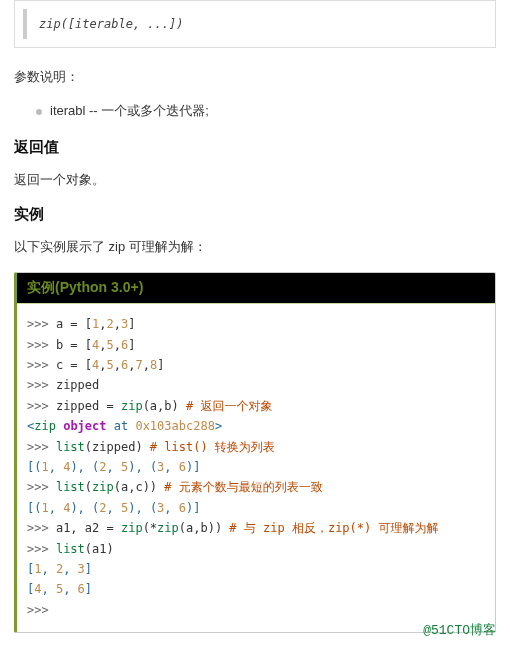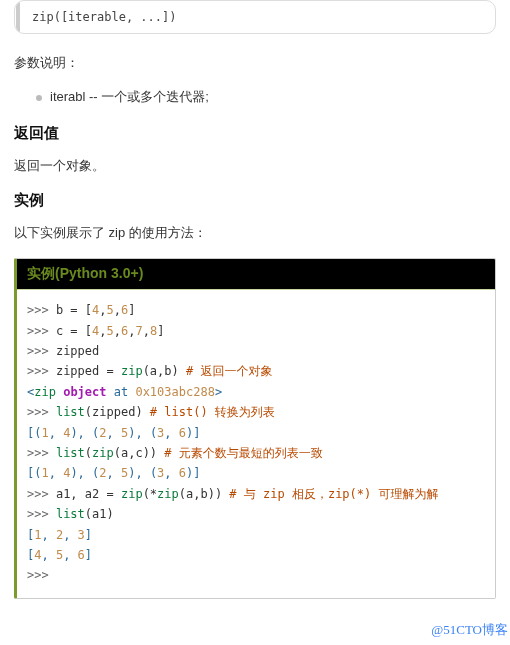--- a/index.html
+++ b/index.html
@@ -8,24 +8,25 @@
     padding: 0;
     font-family: "Helvetica Neue", Helvetica, "PingFang SC", "Hiragino Sans GB", "Microsoft YaHei", Arial, sans-serif;
     font-size: 13px;
     color: #333;
     width: 510px;
     background: #fff;
   }
   .page { padding: 0 14px 10px 14px; }
   .syntax-box {
     border: 1px solid #ddd;
-    border-radius: 10px;
-    padding: 1px;
+    border-radius: 0;
+    padding: 8px;
     margin: 0 0 18px 0;
     overflow: hidden;
+    font-style: italic;
   }
   .syntax-inner {
     border-left: 4px solid #ccc;
     padding: 8px 12px;
     font-family: Consolas, Menlo, Monaco, monospace;
     font-size: 12px;
     color: #444;
   }
   p { margin: 5px 0 14px 0; line-height: 1.7; }
   ul.param { list-style: none; padding: 0; margin: 0 0 18px 22px; }
@@ -69,49 +70,50 @@
     overflow: hidden;
   }
   .tok-prompt { color: #6b6b6b; }
   .tok-num { color: #c08a4a; }
   .tok-call { color: #0a7a3a; }
   .tok-comment { color: #b84a00; }
   .tok-out { color: #2a6a9a; }
   .tok-outvar { color: #a21caf; font-weight: bold; }
   .watermark {
     position: fixed;
-    right: 2px;
+    right: 14px;
     bottom: 6px;
-    color: #3b82f6;
+    color: #15803d;
     font-size: 13px;
-    font-family: Liberation Serif, serif;
+    font-family: Liberation Mono, monospace;
   }
 </style>
 </head>
 <body>
 
 <div class="page">
   <div class="syntax-box">
     <div class="syntax-inner">zip([iterable, ...])</div>
   </div>
 
   <p>参数说明：</p>
   <ul class="param">
     <li>iterabl -- 一个或多个迭代器;</li>
   </ul>
 
   <h2>返回值</h2>
   <p>返回一个对象。</p>
 
   <h2>实例</h2>
-  <p>以下实例展示了 zip 的使用方法：</p>
+  <p>以下实例展示了 zip 可理解为解：</p>
 
   <div class="example-wrap">
     <div class="example-head">实例(Python 3.0+)</div>
     <div class="example-body" id="code-body">
+        <div><span class="tok-prompt">&gt;&gt;&gt; </span><span>a = [</span><span class="tok-num">1</span><span>,</span><span class="tok-num">2</span><span>,</span><span class="tok-num">3</span><span>]</span></div>
         <div><span class="tok-prompt">&gt;&gt;&gt; </span><span>b = [</span><span class="tok-num">4</span><span>,</span><span class="tok-num">5</span><span>,</span><span class="tok-num">6</span><span>]</span></div>
         <div><span class="tok-prompt">&gt;&gt;&gt; </span><span>c = [</span><span class="tok-num">4</span><span>,</span><span class="tok-num">5</span><span>,</span><span class="tok-num">6</span><span>,</span><span class="tok-num">7</span><span>,</span><span class="tok-num">8</span><span>]</span></div>
         <div><span class="tok-prompt">&gt;&gt;&gt; </span><span>zipped</span></div>
         <div><span class="tok-prompt">&gt;&gt;&gt; </span><span>zipped = </span><span class="tok-call">zip</span><span>(a,b)     </span><span class="tok-comment"># 返回一个对象</span></div>
         <div><span class="tok-out">&lt;</span><span class="tok-call">zip</span><span class="tok-out"> </span><span class="tok-outvar">object</span><span class="tok-out"> at </span><span class="tok-num">0x103abc288</span><span class="tok-out">&gt;</span></div>
         <div><span class="tok-prompt">&gt;&gt;&gt; </span><span class="tok-call">list</span><span>(zipped)  </span><span class="tok-comment"># list() 转换为列表</span></div>
         <div><span class="tok-out">[(</span><span class="tok-num">1</span><span class="tok-out">, </span><span class="tok-num">4</span><span class="tok-out">), (</span><span class="tok-num">2</span><span class="tok-out">, </span><span class="tok-num">5</span><span class="tok-out">), (</span><span class="tok-num">3</span><span class="tok-out">, </span><span class="tok-num">6</span><span class="tok-out">)]</span></div>
         <div><span class="tok-prompt">&gt;&gt;&gt; </span><span class="tok-call">list</span><span>(</span><span class="tok-call">zip</span><span>(a,c))              </span><span class="tok-comment"># 元素个数与最短的列表一致</span></div>
         <div><span class="tok-out">[(</span><span class="tok-num">1</span><span class="tok-out">, </span><span class="tok-num">4</span><span class="tok-out">), (</span><span class="tok-num">2</span><span class="tok-out">, </span><span class="tok-num">5</span><span class="tok-out">), (</span><span class="tok-num">3</span><span class="tok-out">, </span><span class="tok-num">6</span><span class="tok-out">)]</span></div>
         <div><span> </span></div>

